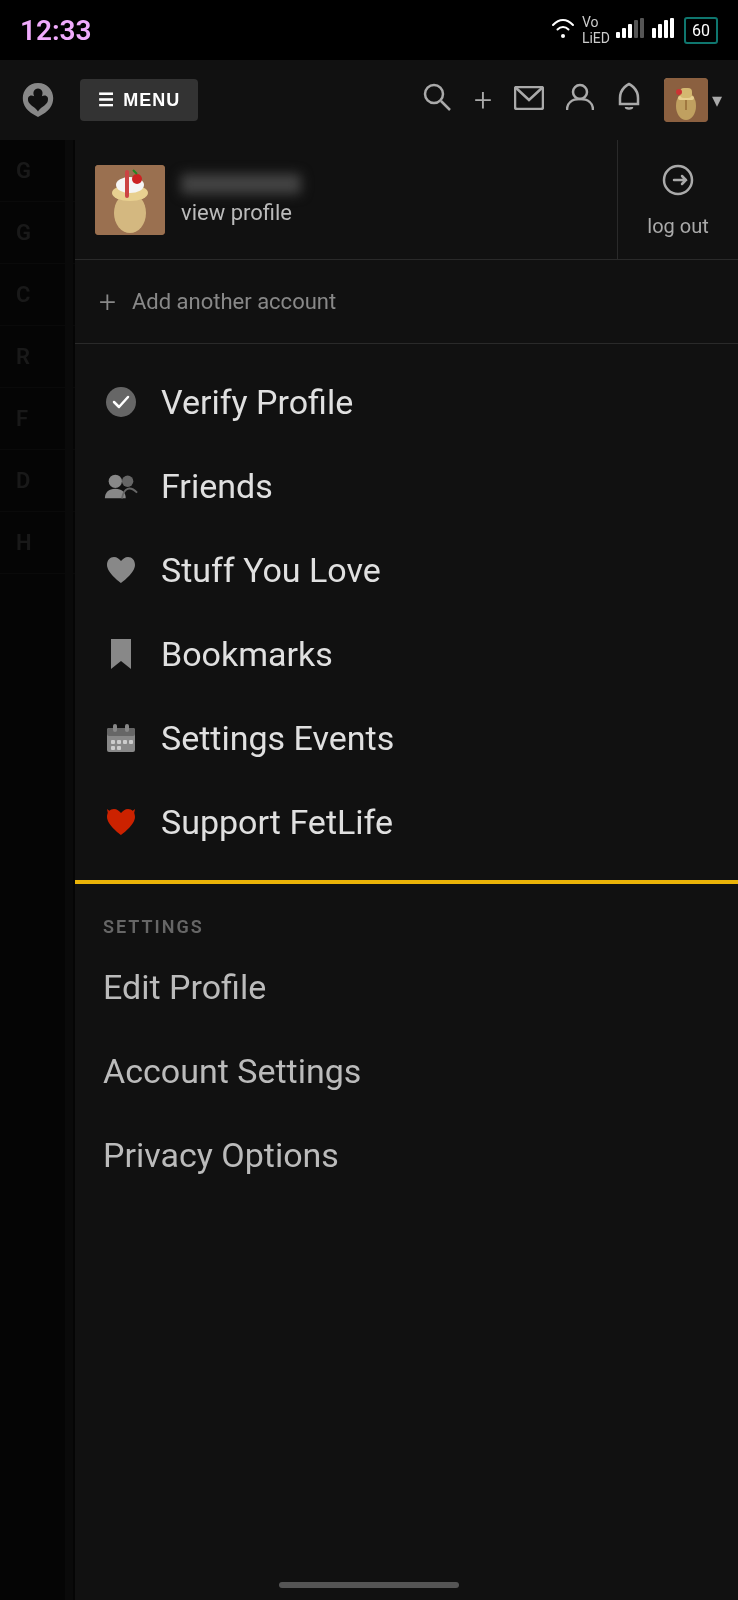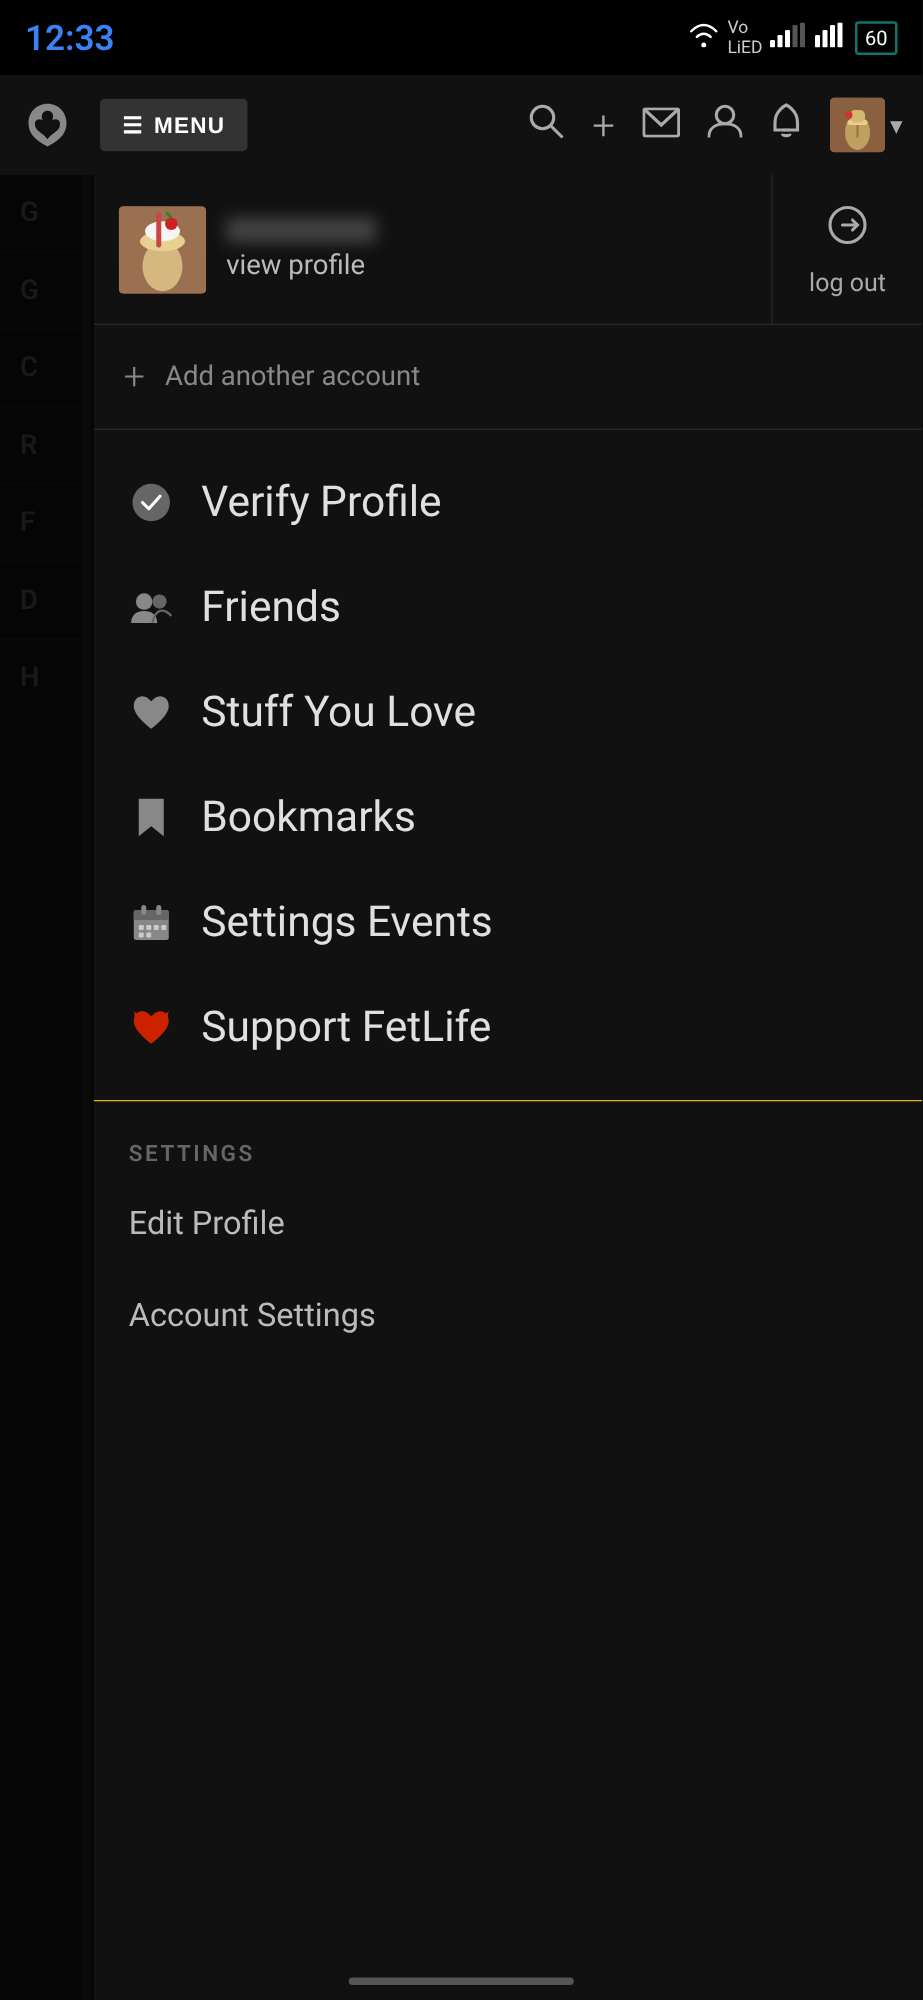--- a/index.html
+++ b/index.html
@@ -20,21 +20,21 @@
       background: #000;
       display: flex;
       align-items: center;
       justify-content: space-between;
       padding: 0 20px;
       position: relative;
       z-index: 100;
     }
 
     .status-time {
-      color: #3b82f6;
+      color: #f0abfc;
       font-size: 28px;
       font-weight: 600;
     }
 
     .status-icons {
       display: flex;
       align-items: center;
       gap: 6px;
     }
 
@@ -311,41 +311,41 @@
       flex-shrink: 0;
     }
 
     .menu-item-label {
       color: #e0e0e0;
       font-size: 34px;
     }
 
     
     .settings-section {
-      border-top: 1px solid #eab308;
+      border-top: 4px solid #eab308;
       padding-top: 16px;
     }
 
     .settings-heading {
       color: #666;
       font-size: 18px;
       letter-spacing: 2px;
       font-weight: 600;
       padding: 16px 28px 8px;
       text-transform: uppercase;
     }
 
     .settings-item {
       padding: 22px 28px;
       cursor: pointer;
     }
 
     .settings-item-label {
       color: #bbb;
-      font-size: 26px;
+      font-size: 34px;
     }
 
     
     .home-indicator {
       position: absolute;
       bottom: 12px;
       left: 50%;
       transform: translateX(-50%);
       width: 180px;
       height: 6px;
@@ -593,19 +593,22 @@
       <div class="settings-heading">SETTINGS</div>
 
       <div class="settings-item">
         <span class="settings-item-label">Edit Profile</span>
       </div>
 
       <div class="settings-item">
         <span class="settings-item-label">Account Settings</span>
       </div>
 
+      <div class="settings-item">
+        <span class="settings-item-label">Privacy Options</span>
+      </div>
 
     </div>
 
   </div>
 </div>
 
 <div class="home-indicator"></div>
 
 </body></html>

